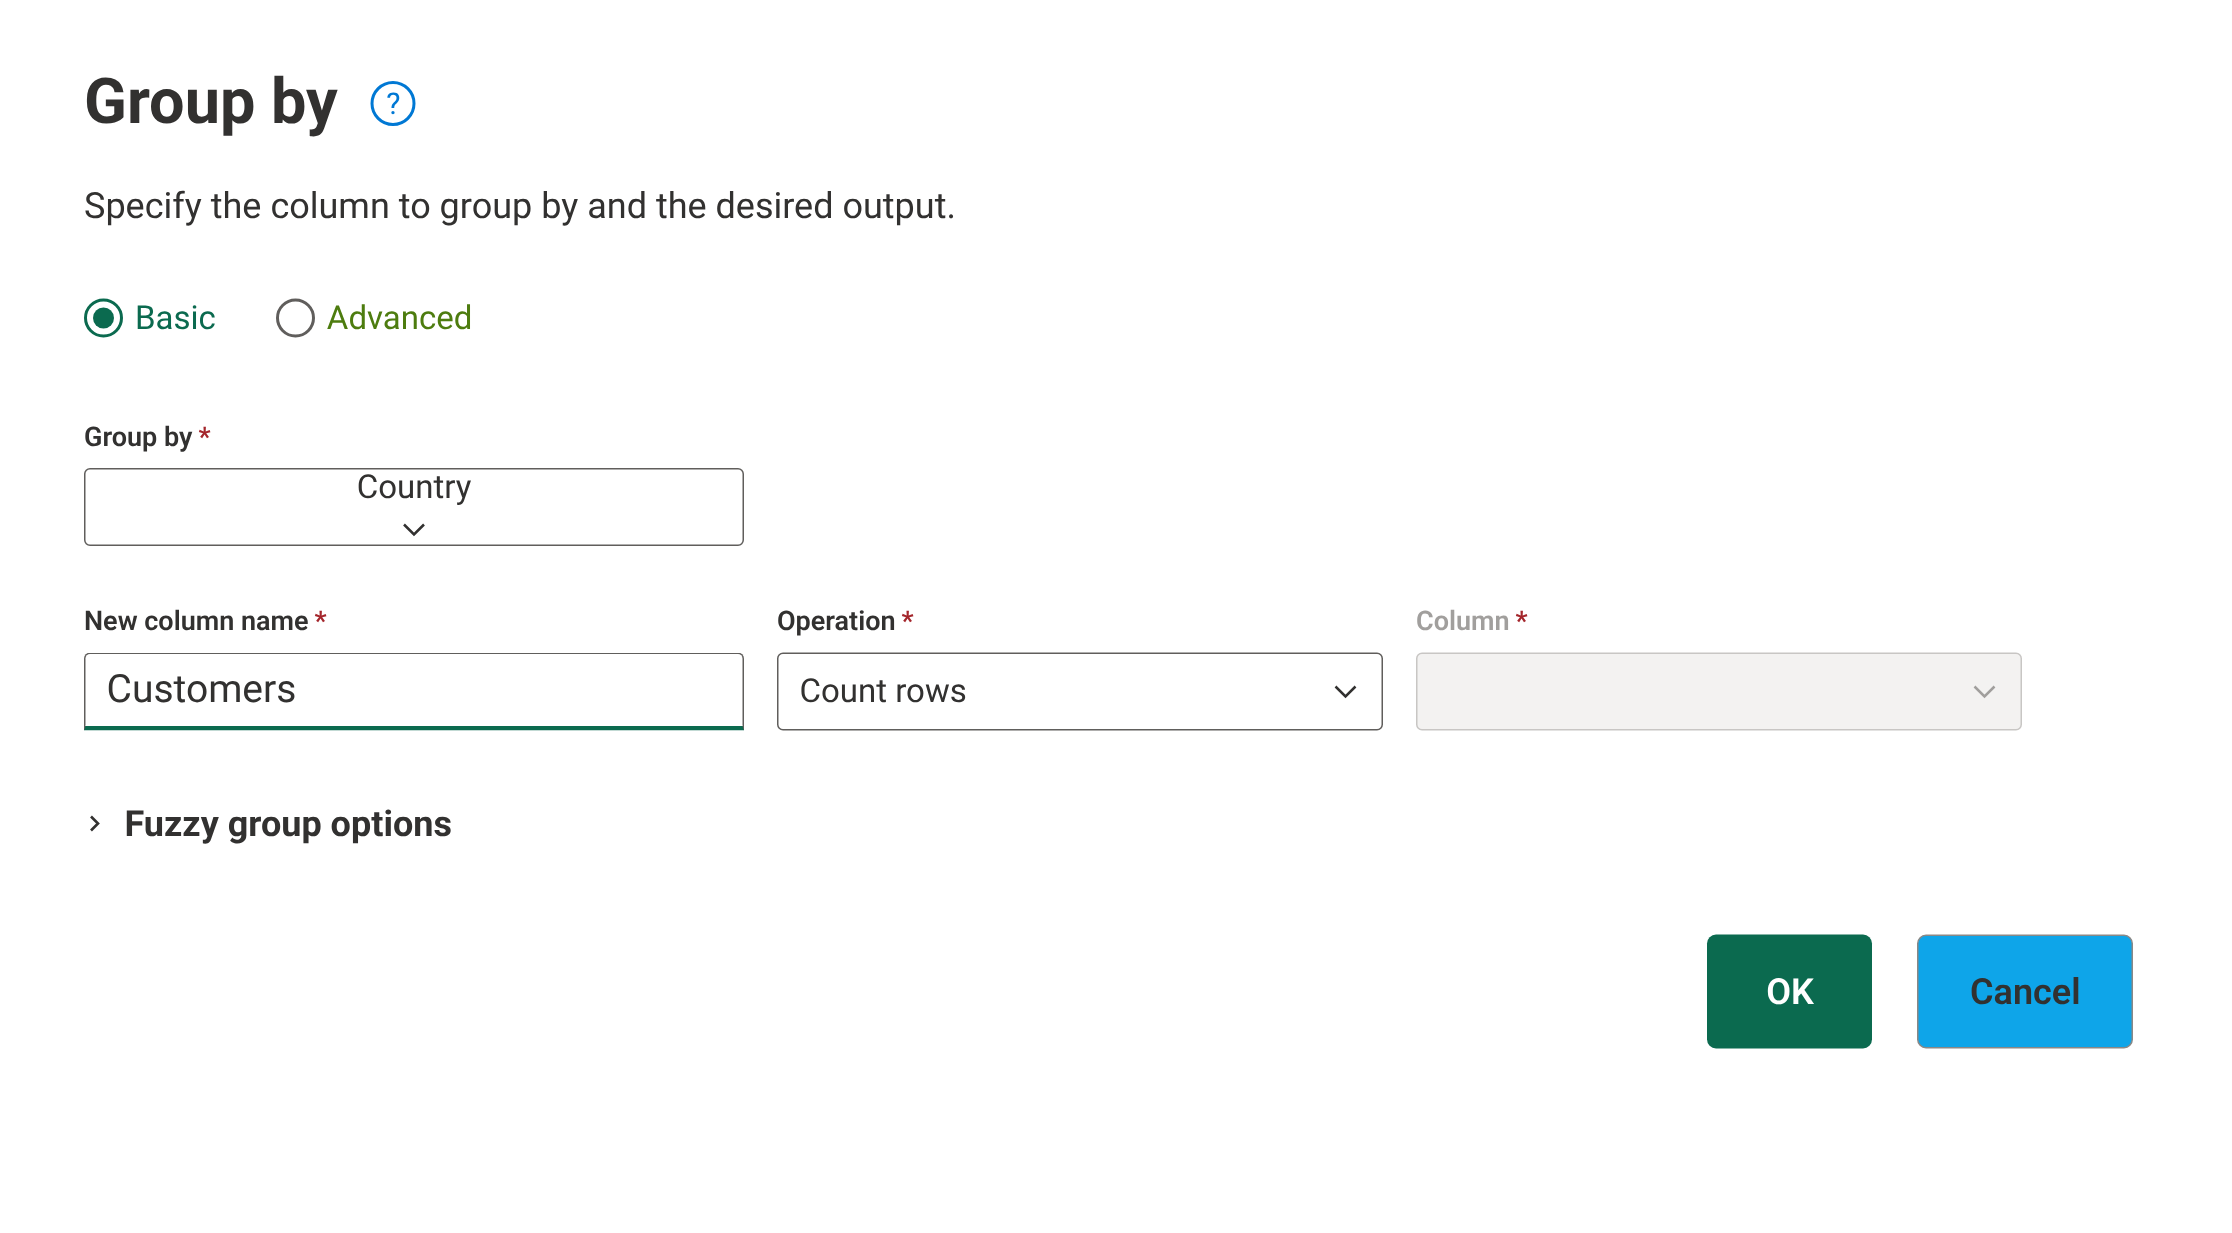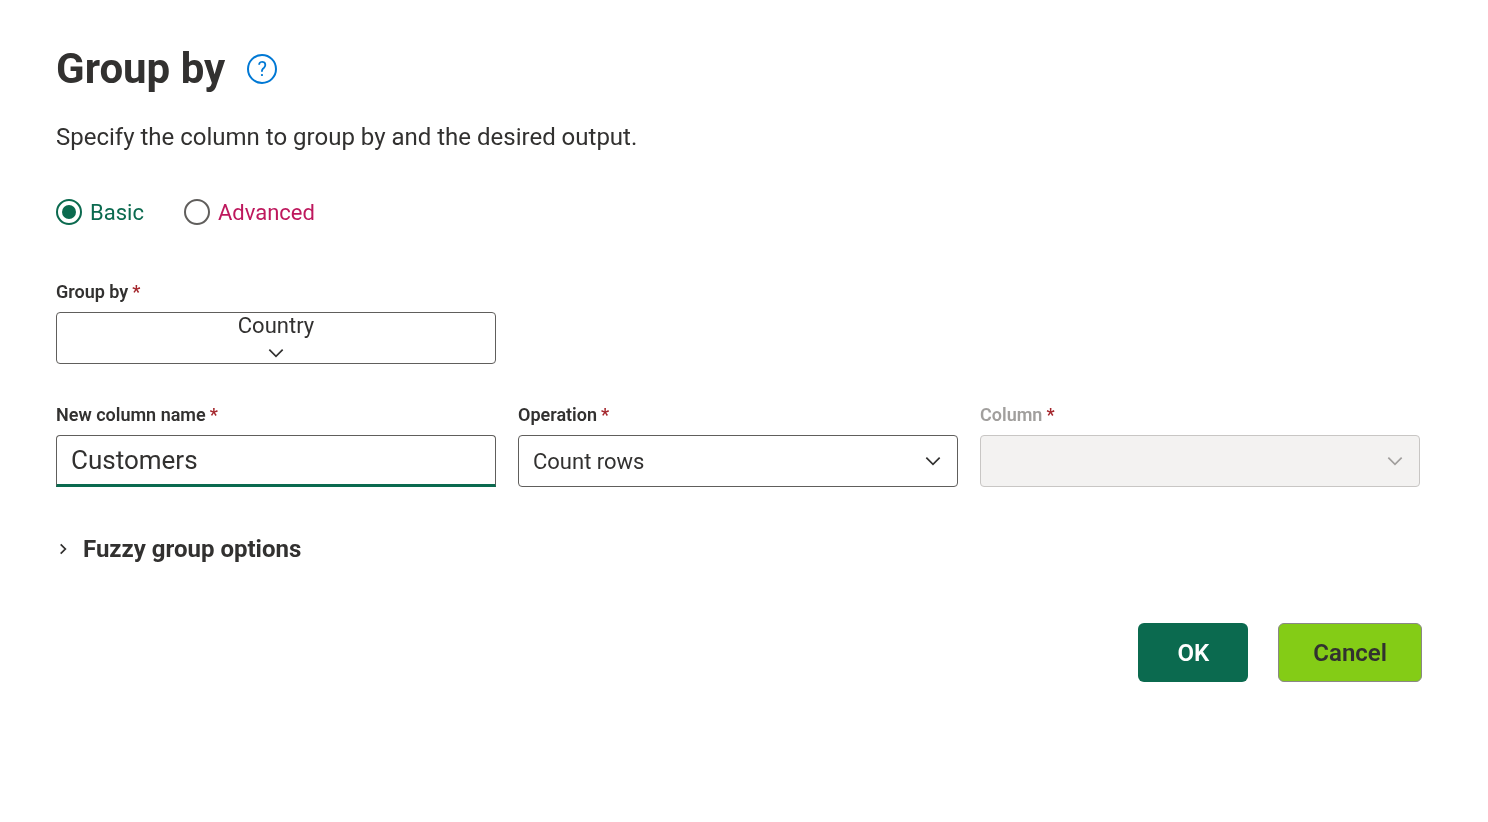--- a/index.html
+++ b/index.html
@@ -75,21 +75,21 @@
   .radio-inner {
     width: 14px;
     height: 14px;
     border-radius: 50%;
     background: #0b6a4f;
   }
   .radio-label {
     font-size: 22px;
   }
   .radio-label.sel { color: #0b6a4f; }
-  .radio-label.unsel { color: #be185d; }
+  .radio-label.unsel { color: #4d7c0f; }
   .fieldset {
     margin-top: 56px;
   }
   .field-label {
     font-size: 18px;
     font-weight: 600;
     color: #323130;
     margin-bottom: 10px;
     display: block;
   }
@@ -102,21 +102,21 @@
     background: #ffffff;
     display: flex;
     align-items: center;
     justify-content: space-between;
     padding: 0 14px;
     font-size: 22px;
     cursor: pointer;
     color: #323130;
   }
   .dropdown.narrow { width: 440px; flex-direction: column; }
-  .dropdown.wide { width: 440px; justify-content: space-between; }
+  .dropdown.wide { width: 404px; justify-content: space-between; }
   .dropdown.disabled {
     background: #f3f2f1;
     border: 1px solid #c8c6c4;
     cursor: default;
   }
   .chevron-down {
     width: 20px;
     height: 20px;
   }
   .text-input {
@@ -172,39 +172,39 @@
     height: 14px;
   }
   .footer {
     display: flex;
     justify-content: flex-end;
     gap: 30px;
     margin-top: 60px;
     padding-right: 10px;
   }
   .btn {
-    height: 59px;
+    height: 76px;
     min-width: 110px;
     padding: 13px 34px;
     border-radius: 6px;
     font-size: 24px;
     font-weight: 600;
     cursor: pointer;
     display: flex;
     align-items: center;
     justify-content: center;
     border: none;
     font-family: inherit;
   }
   .btn-primary {
     background: #0b6a4f;
     color: #ffffff;
   }
   .btn-secondary {
-    background: #84cc16;
+    background: #0ea5e9;
     color: #323130;
     border: 1px solid #8a8886;
   }
 </style>
 </head>
 <body>
 
 <div class="dialog">
 
   <div class="title-row">

